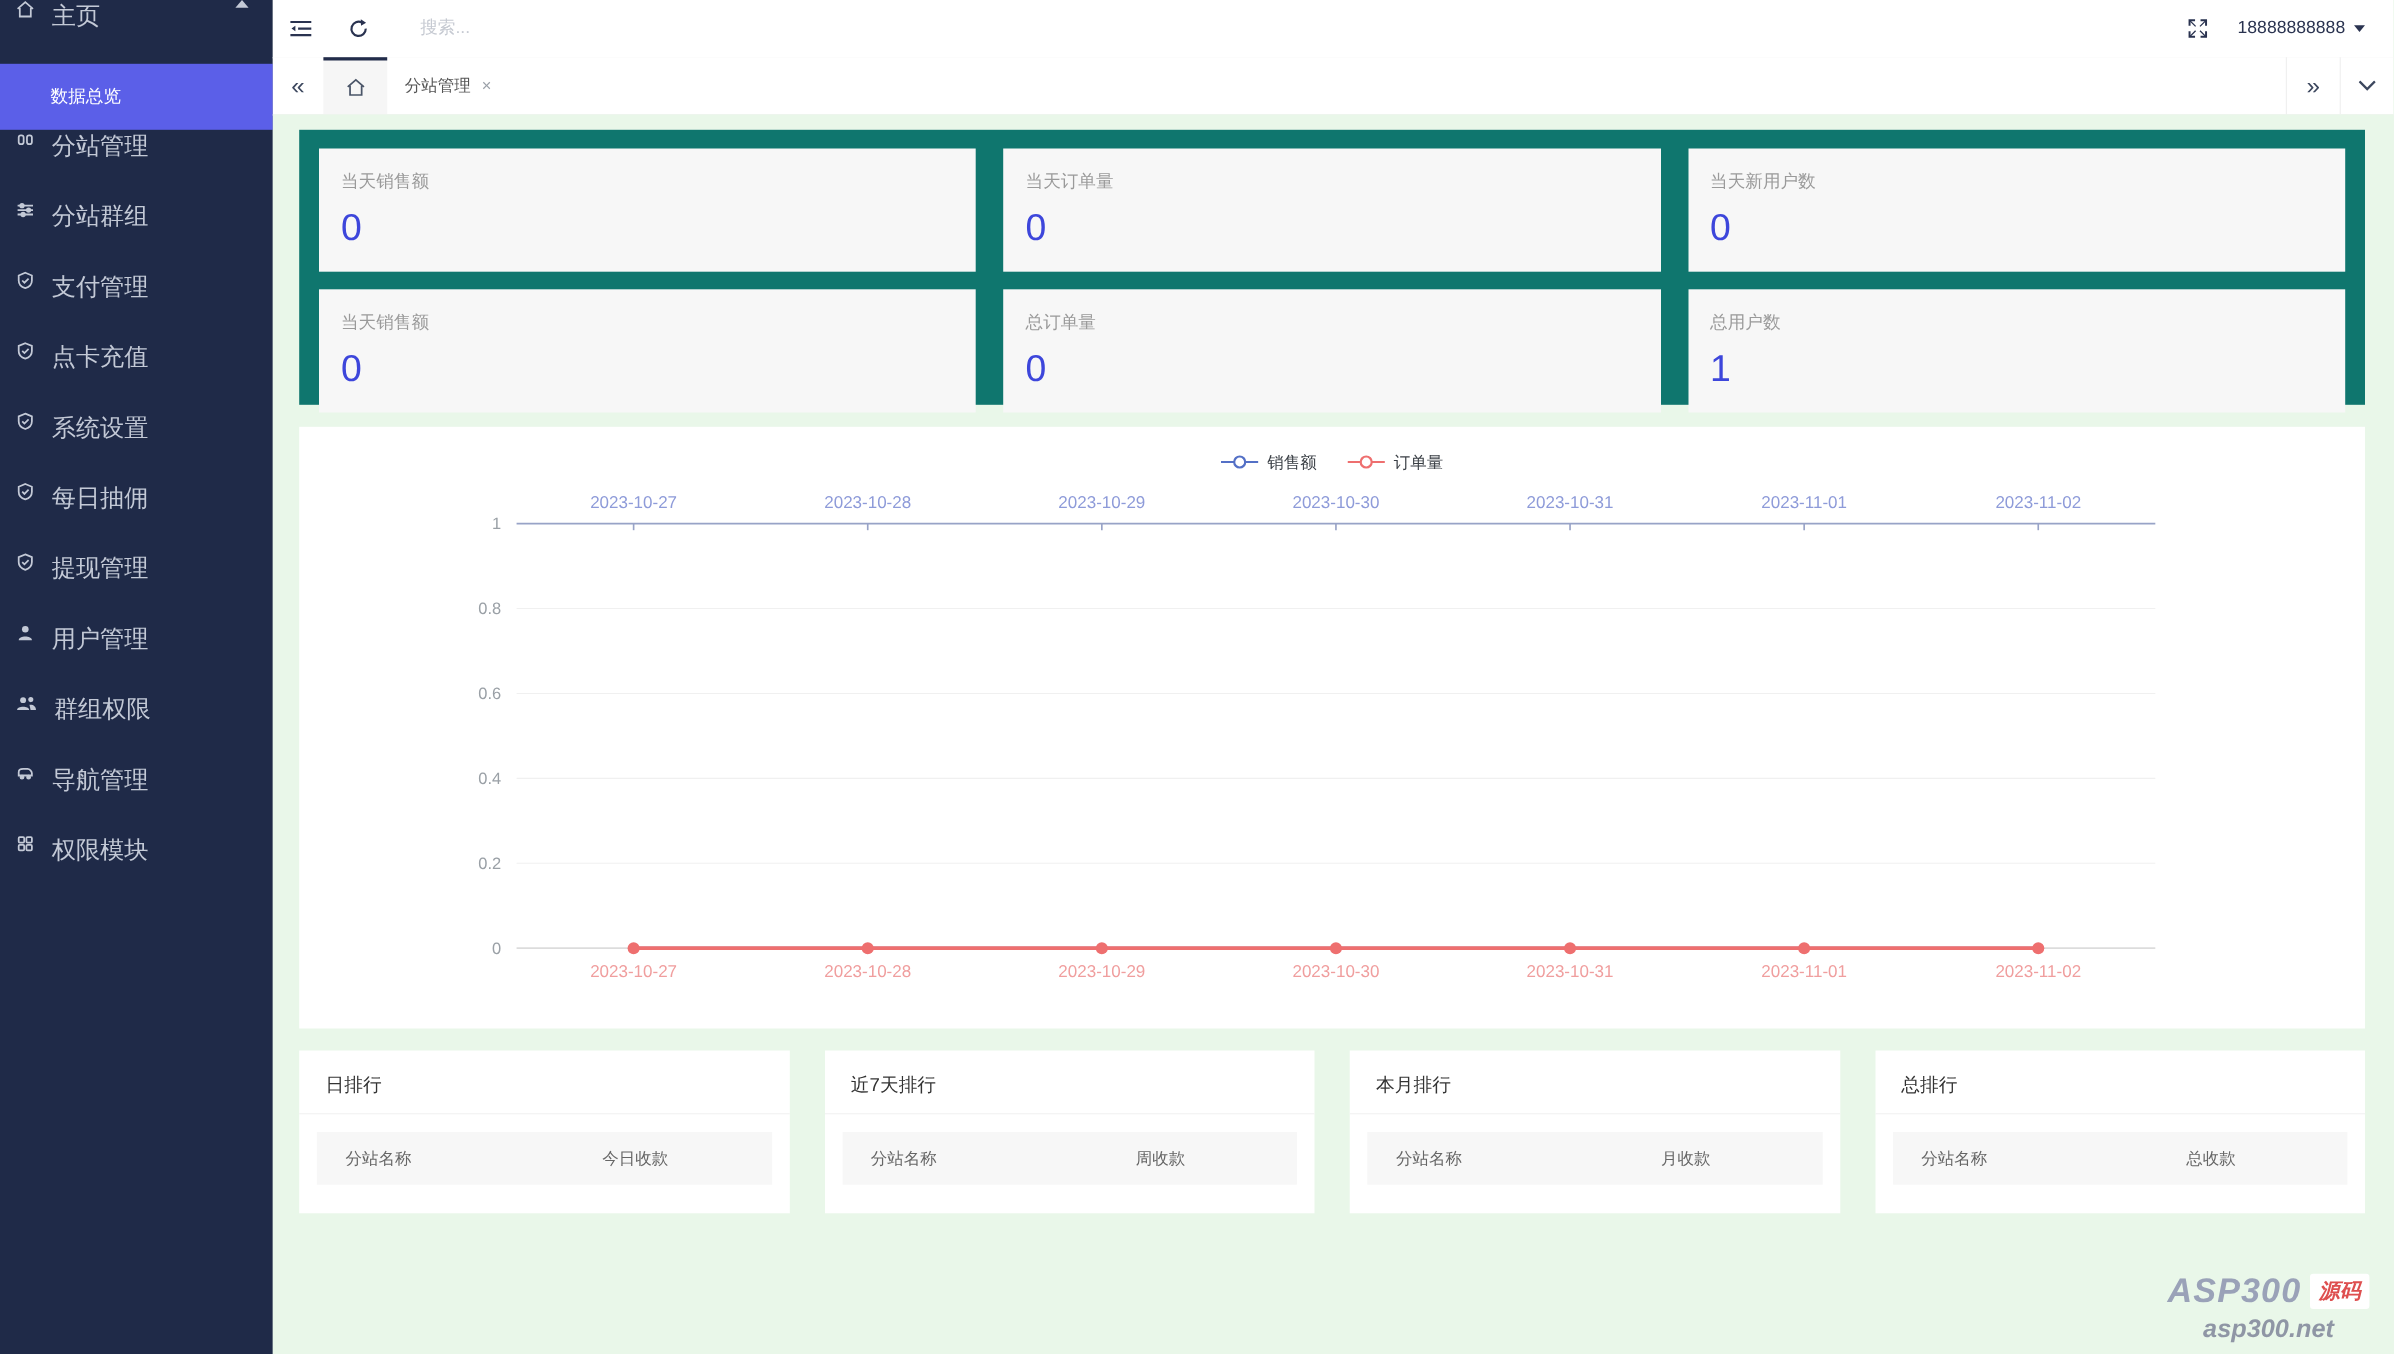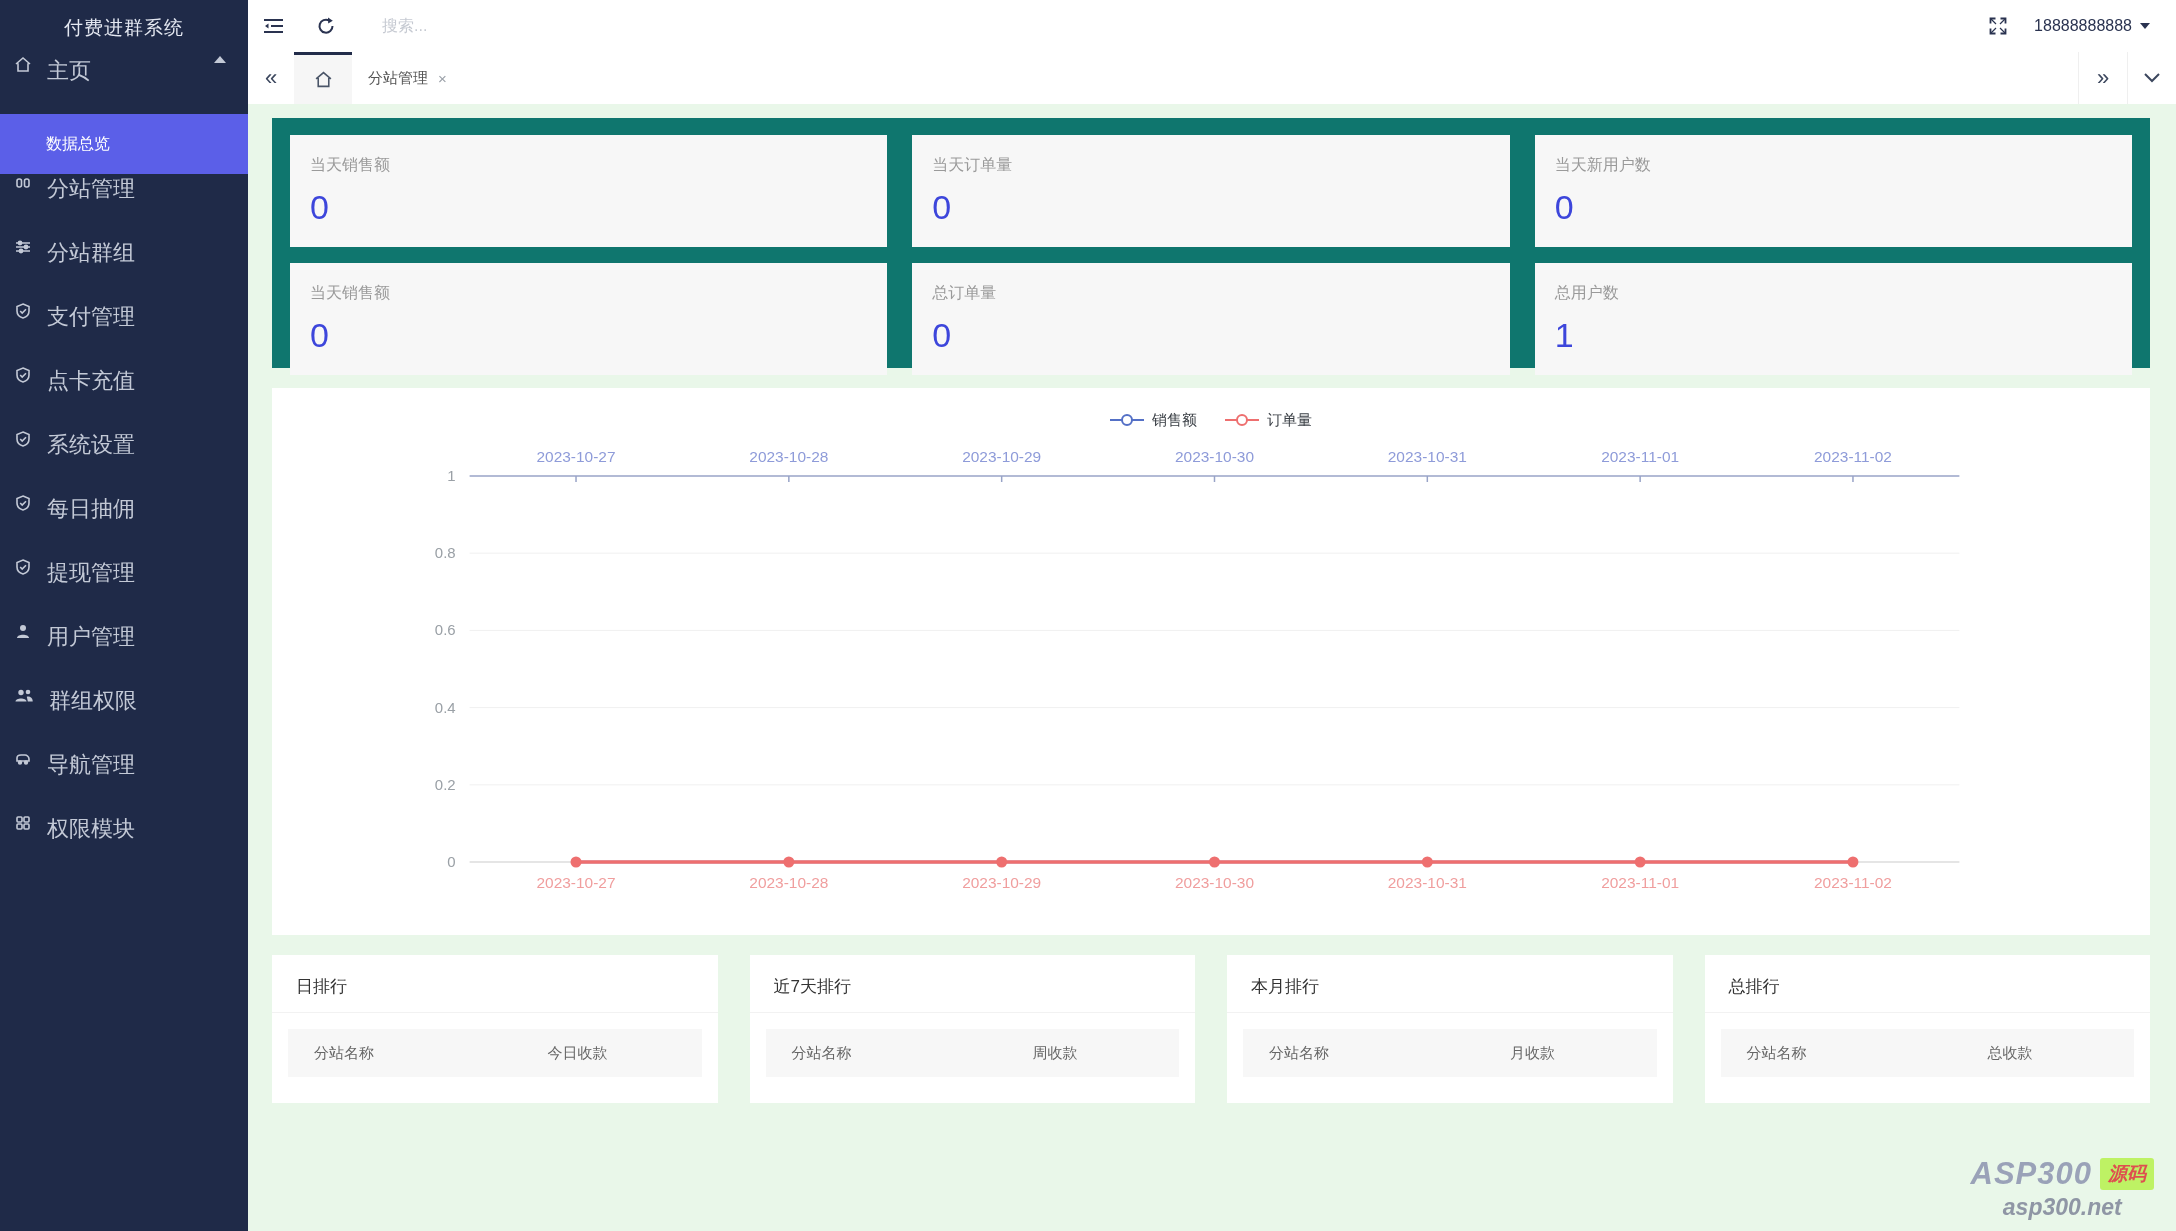--- a/index.html
+++ b/index.html
@@ -54,30 +54,29 @@
             grid-template-columns:1fr 1fr 1fr 1fr;gap:32px;}
   .rank-card{background:#fff;height:148px;box-sizing:border-box;}
   .rank-title{padding:20px 24px 14px;font-size:17px;color:#333;border-bottom:1px solid #f2f2f2;}
   .rank-header{margin:16px 16px 0;background:#f7f7f7;height:48px;display:flex;align-items:center;}
   .rank-col1{padding-left:26px;font-size:15px;color:#666;width:40%;box-sizing:border-box;}
   .rank-col2{flex:1;text-align:center;font-size:15px;color:#666;}
   
   .watermark{position:absolute;right:22px;bottom:10px;text-align:center;}
   .wm-row1{display:flex;align-items:center;gap:8px;justify-content:flex-end;}
   .wm-brand{font-size:31px;font-weight:900;font-style:italic;color:#9aa2b8;letter-spacing:1px;}
-  .wm-badge{background:#bef264;color:#de4f4f;font-size:19px;font-weight:bold;
+  .wm-badge{background:#ffffff;color:#de4f4f;font-size:19px;font-weight:bold;
             padding:3px 8px;border-radius:3px;font-style:italic;}
   .wm-domain{font-size:23px;font-weight:bold;font-style:italic;color:#8f96a5;margin-top:2px;}
   svg{display:block;}
 </style>
 </head>
 <body>
 
 <div class="sidebar">
-  <div class="side-title">付费进群系统</div>
 
   <div class="menu-item">
     <span>
       <svg width="18" height="18" viewBox="0 0 18 18" fill="none" stroke="#c3c9d6" stroke-width="1.6">
         <path d="M2 8 L9 2 L16 8 M4 7.2 V15 H14 V7.2"></path>
       </svg>
       </span>
     <span>主页</span>
     <span class="caret-up"></span>
   </div>

